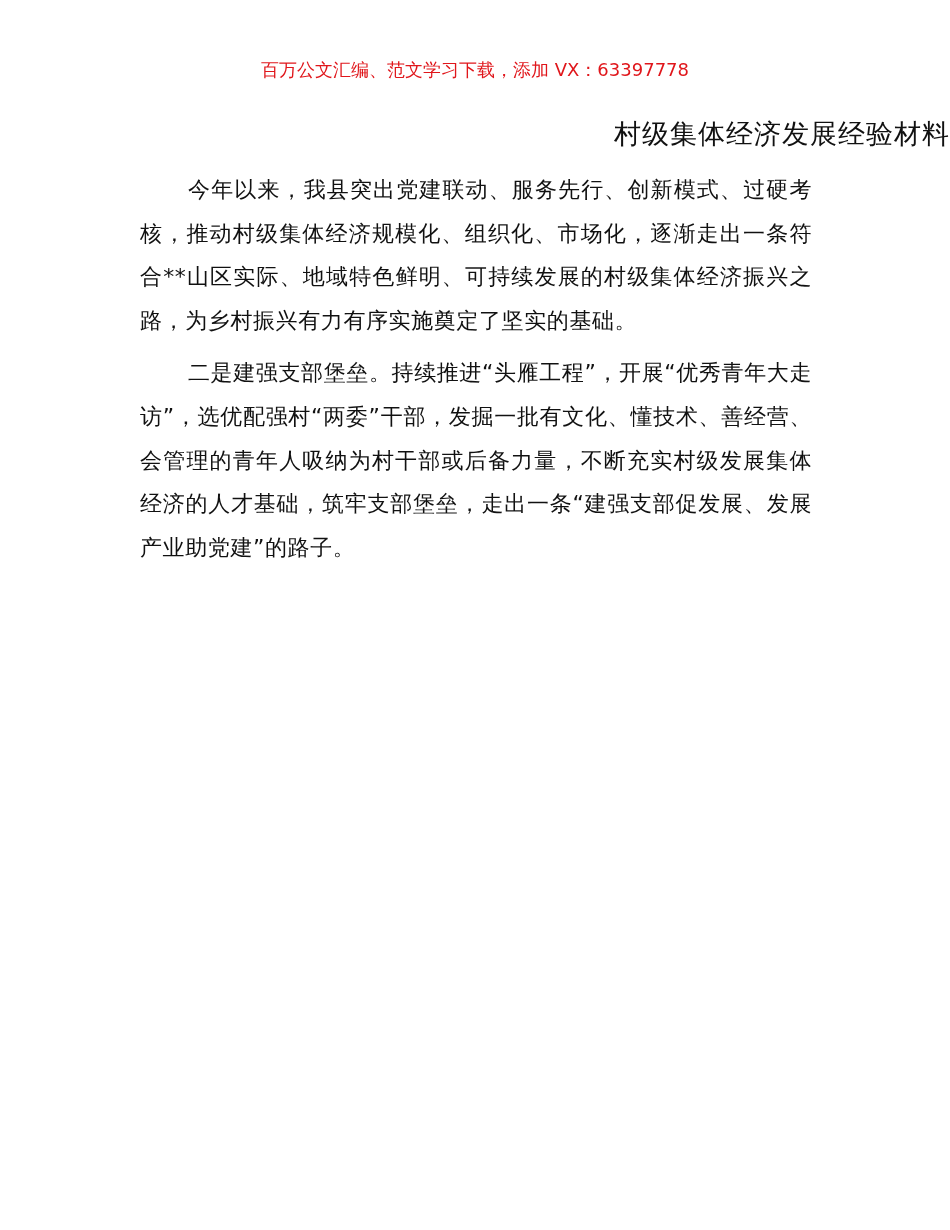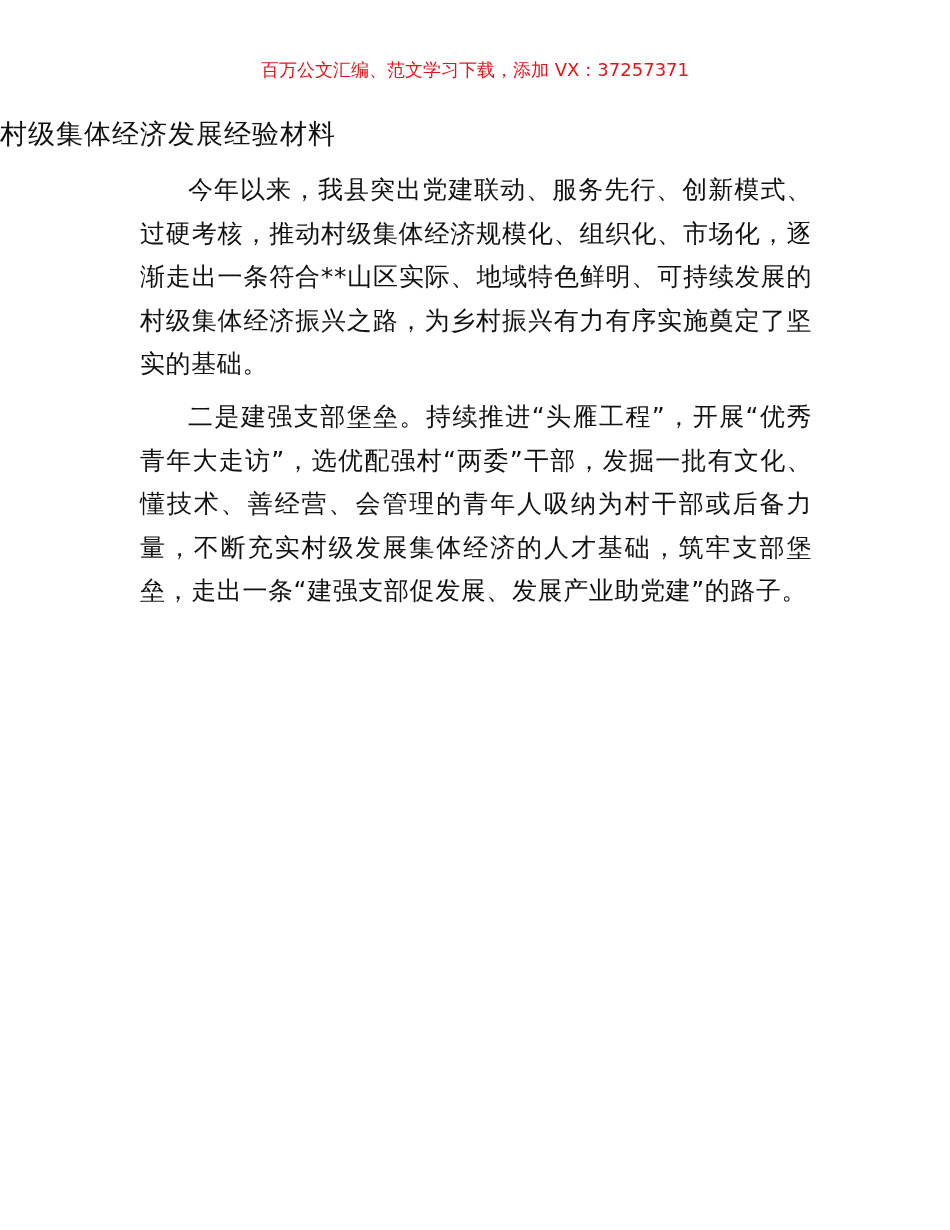--- a/index.html
+++ b/index.html
@@ -1,29 +1,29 @@
 <!DOCTYPE html>
 <html><head>
 <meta charset="utf-8">
 <style>
   html, body { margin: 0; padding: 0; background: #ffffff; }
   body { width: 950px; height: 1230px; position: relative; overflow: hidden;
          font-family: "DejaVu Sans", "Liberation Sans", sans-serif; color: #111; }
   .watermark { position: absolute; top: 58px; left: 0; width: 950px; text-align: center;
                font-size: 18px; color: #e0161b; letter-spacing: 0px; }
-  .page-title { position: absolute; top: 116px; left: 0; width: 950px; text-align: left;
+  .page-title { position: absolute; top: 116px; left: 0; width: 950px; text-align: right;
                 font-size: 27px; color: #111; letter-spacing: 1px; }
   .content { position: absolute; left: 140px; top: 168px; width: 672px; }
-  .para { font-size: 25px; line-height: 43.6px; margin: 0 0 9px 0;
+  .para { font-size: 22px; line-height: 43.6px; margin: 0 0 9px 0;
           text-indent: 48px; text-align: justify; text-justify: inter-character; letter-spacing: 0.6px; }
   .heading { font-size: 23.4px; line-height: 43.6px; margin: 0 0 9px 0; text-indent: 48px; letter-spacing: 0.6px; }
 </style>
 </head>
 <body>
 
-<div class="watermark">百万公文汇编、范文学习下载，添加 VX：37257371</div>
+<div class="watermark">百万公文汇编、范文学习下载，添加 VX：63397778</div>
 
 <div class="page-title">村级集体经济发展经验材料</div>
 
 <div class="content">
   <p class="para">今年以来，我县突出党建联动、服务先行、创新模式、过硬考核，推动村级集体经济规模化、组织化、市场化，逐渐走出一条符合**山区实际、地域特色鲜明、可持续发展的村级集体经济振兴之路，为乡村振兴有力有序实施奠定了坚实的基础。</p>
   <p class="para">二是建强支部堡垒。持续推进“头雁工程”，开展“优秀青年大走访”，选优配强村“两委”干部，发掘一批有文化、懂技术、善经营、会管理的青年人吸纳为村干部或后备力量，不断充实村级发展集体经济的人才基础，筑牢支部堡垒，走出一条“建强支部促发展、发展产业助党建”的路子。</p>
 </div>
 
 </body></html>

